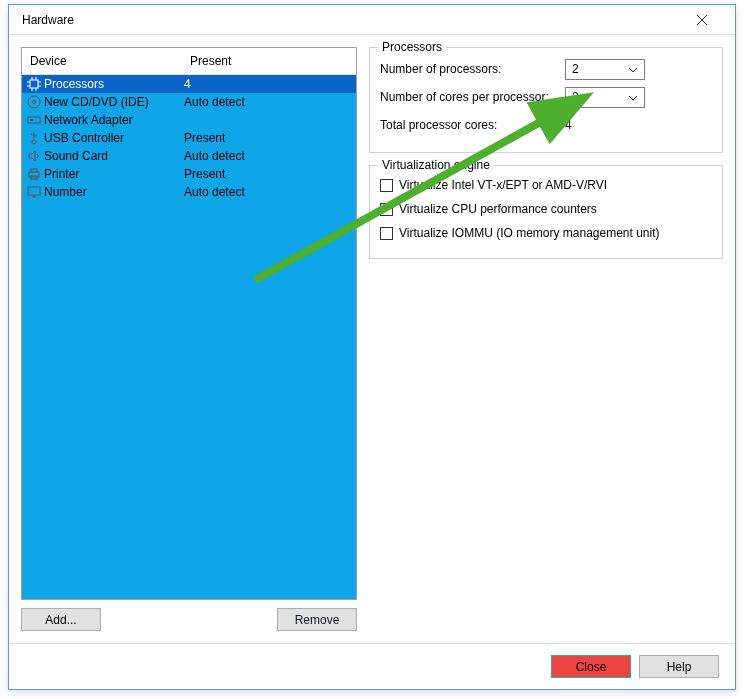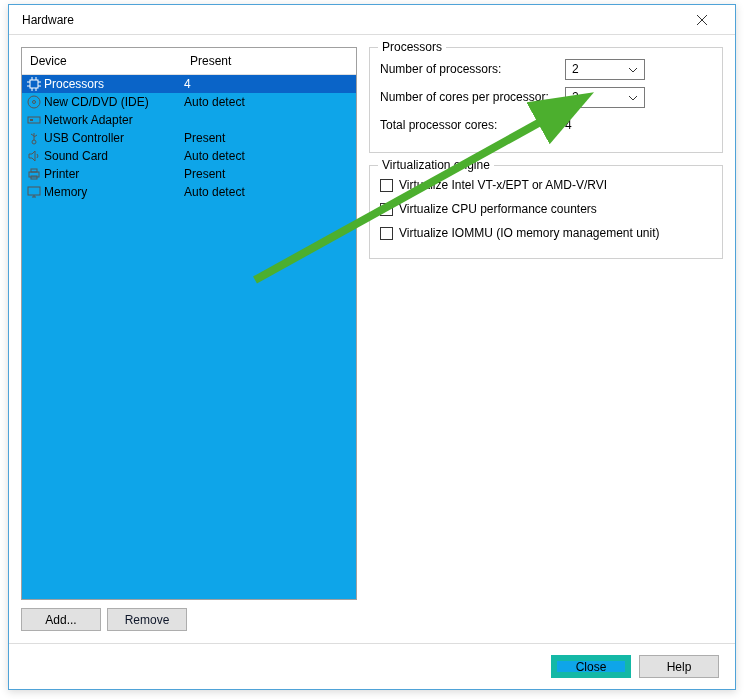--- a/index.html
+++ b/index.html
@@ -95,21 +95,21 @@
     }
     .list-row .device-name {
       width: 140px;
       white-space: nowrap;
     }
     .list-row .summary {
       flex: 1;
     }
     .list-buttons {
       display: flex;
-      justify-content: flex-start;
+      justify-content: space-between;
       gap: 6px;
       margin-top: 8px;
     }
     .btn {
       min-width: 80px;
       height: 23px;
       border: 1px solid #adadad;
       background: #e1e1e1;
       display: inline-flex;
       align-items: center;
@@ -293,21 +293,21 @@
               <span class="summary">Present</span>
             </div>
             <div class="list-row">
               <span class="icon">
                 <svg width="14" height="14" viewBox="0 0 14 14">
                   <rect x="1" y="2" width="12" height="8" fill="none" stroke="#555"></rect>
                   <line x1="5" y1="12" x2="9" y2="12" stroke="#555"></line>
                   <line x1="7" y1="10" x2="7" y2="12" stroke="#555"></line>
                 </svg>
               </span>
-              <span class="device-name">Memory</span>
+              <span class="device-name">Number</span>
               <span class="summary">Auto detect</span>
             </div>
           </div>
       </div>
       <div class="list-buttons">
         <div class="btn">Add...</div>
         <div class="btn disabled">Remove</div>
       </div>
     </div>
 
@@ -360,21 +360,21 @@
         <div class="checkbox-row">
           <div class="checkbox"></div>
           <span>Virtualize IOMMU (IO memory management unit)</span>
         </div>
       </div>
 
     </div>
   </div>
 
   <div class="bottom-bar">
-    <div class="btn" style="background:#0ea5e9;border:6px solid #14b8a6;">Close</div>
+    <div class="btn" style="background:#ef4444;border:1px solid #14b8a6;">Close</div>
     <div class="btn">Help</div>
   </div>
 
 </div>
 
 <svg class="annotation-arrow" style="left:0;top:0;width:744px;height:699px;">
   <defs>
     <marker id="arrowhead" markerWidth="8" markerHeight="8" refX="6" refY="3" orient="auto">
       <polygon points="0 0, 8 3, 0 6" fill="#4caf2e"></polygon>
     </marker>

